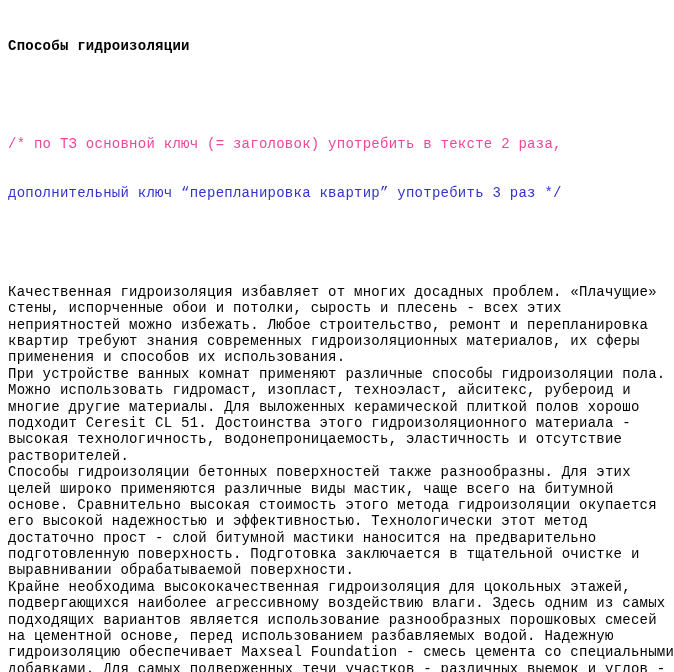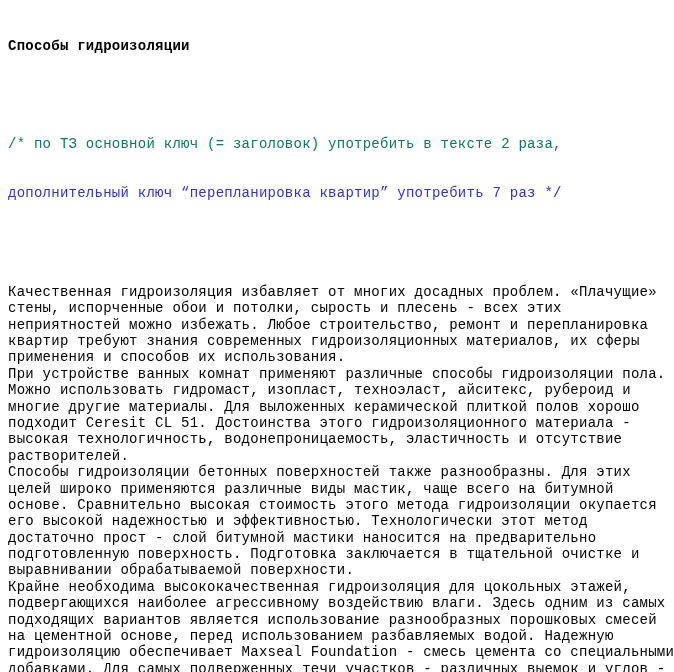--- a/index.html
+++ b/index.html
@@ -30,17 +30,17 @@
   .bold {
     font-weight: normal;
   }
 </style>
 </head>
 <body style="background: rgb(255, 255, 255);">
 
 <div class="doc" style="color: rgb(0, 0, 0);">
   <div class="line title">Способы гидроизоляции</div>
   <div class="line"> </div>
-  <div class="line comment" style="color: #0f766e;">/* по ТЗ основной ключ (= заголовок) употребить в тексте 2 раза,</div>
-  <div class="line comment" style="color: rgb(51, 51, 204);">дополнительный ключ “перепланировка квартир” употребить 7 раз */</div>
+  <div class="line comment" style="color: #ec4899;">/* по ТЗ основной ключ (= заголовок) употребить в тексте 2 раза,</div>
+  <div class="line comment" style="color: rgb(51, 51, 204);">дополнительный ключ “перепланировка квартир” употребить 3 раз */</div>
   <div class="line"> </div>
   <div><div class="line"><span>Качественная гидроизоляция избавляет от многих досадных проблем. «Плачущие»</span></div><div class="line"><span>стены, испорченные обои и потолки, сырость и плесень - всех этих</span></div><div class="line"><span>неприятностей можно избежать. Любое строительство, ремонт и </span><span class="bold">перепланировка</span></div><div class="line"><span class="bold">квартир</span><span> требуют знания современных гидроизоляционных материалов, их сферы</span></div><div class="line"><span>применения и способов их использования.</span></div><div class="line"><span>При устройстве ванных комнат применяют различные </span><span class="bold">способы гидроизоляции</span><span> пола.</span></div><div class="line"><span>Можно использовать гидромаст, изопласт, техноэласт, айситекс, рубероид и</span></div><div class="line"><span>многие другие материалы. Для выложенных керамической плиткой полов хорошо</span></div><div class="line"><span>подходит Ceresit CL 51. Достоинства этого гидроизоляционного материала -</span></div><div class="line"><span>высокая технологичность, водонепроницаемость, эластичность и отсутствие</span></div><div class="line"><span>растворителей.</span></div><div class="line"><span class="bold">Способы гидроизоляции</span><span> бетонных поверхностей также разнообразны. Для этих</span></div><div class="line"><span>целей широко применяются различные виды мастик, чаще всего на битумной</span></div><div class="line"><span>основе. Сравнительно высокая стоимость этого метода гидроизоляции окупается</span></div><div class="line"><span>его высокой надежностью и эффективностью. Технологически этот метод</span></div><div class="line"><span>достаточно прост - слой битумной мастики наносится на предварительно</span></div><div class="line"><span>подготовленную поверхность. Подготовка заключается в тщательной очистке и</span></div><div class="line"><span>выравнивании обрабатываемой поверхности.</span></div><div class="line"><span>Крайне необходима высококачественная гидроизоляция для цокольных этажей,</span></div><div class="line"><span>подвергающихся наиболее агрессивному воздействию влаги. Здесь одним из самых</span></div><div class="line"><span>подходящих вариантов является использование разнообразных порошковых смесей</span></div><div class="line"><span>на цементной основе, перед использованием разбавляемых водой. Надежную</span></div><div class="line"><span>гидроизоляцию обеспечивает Maxseal Foundation - смесь цемента со специальными</span></div><div class="line"><span>добавками. Для самых подверженных течи участков - различных выемок и углов -</span></div></div>
 </div>
 
 </body></html>

